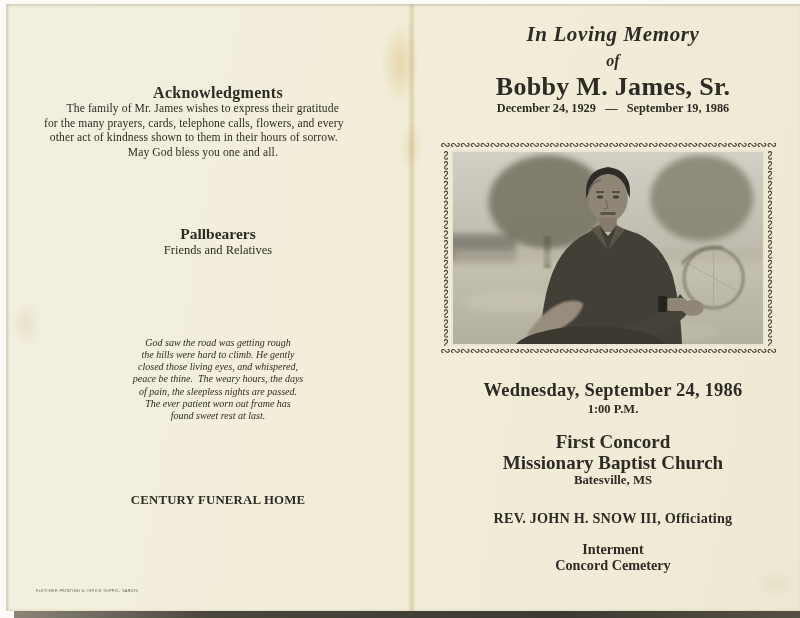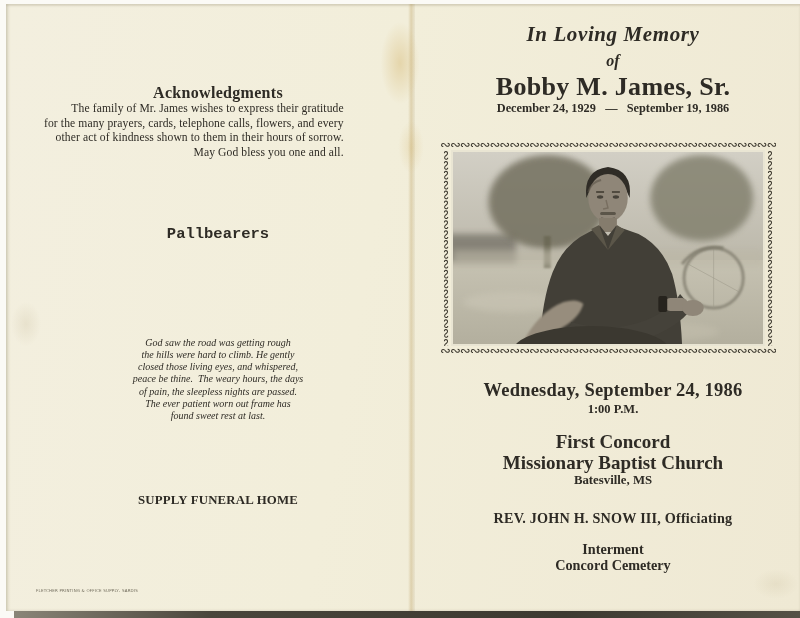--- a/index.html
+++ b/index.html
@@ -33,24 +33,24 @@
     background:radial-gradient(closest-side,rgba(150,130,80,.10),rgba(150,130,80,0) 75%);}
 
   .page{position:absolute;top:0;bottom:0;}
   .page.left{left:24px;width:376px;}
   .page.right{left:414px;width:386px;}
   .blk{position:absolute;left:0;right:0;text-align:center;}
 
   
   .ack-title{top:68px;font-size:16px;font-weight:bold;letter-spacing:.3px;margin-top:12px;}
   .ack-body{
-    position:absolute;top:98px;left:14px;text-align:right;
+    position:absolute;top:98px;left:14px;text-align:center;
     font-size:11.6px;line-height:1.27;white-space:pre;letter-spacing:.1px;
   }
-  .pb-title{top:221px;font-size:15.5px;font-weight:bold;font-family:Liberation Mono, monospace;}
+  .pb-title{top:221px;font-size:15.5px;font-weight:bold;}
   .pb-sub{top:239px;font-size:12.5px;}
   .poem{
     top:333px;font-style:italic;font-size:10px;line-height:1.215;
     white-space:pre;font-weight:500;
   }
   .fh-name{top:489px;font-size:12.8px;font-weight:bold;letter-spacing:.2px;}
   .fh-role{top:503px;font-size:12.8px;font-weight:600;}
   .printer{
     position:absolute;left:6px;top:584px;text-align:left;
     font-family:"DejaVu Sans",sans-serif;font-size:8px;color:#6f6a5a;
@@ -97,30 +97,31 @@
   <div class="stain s4"></div>
 
   <section class="page left">
     <div class="blk ack-title">Acknowledgments</div>
     <div class="ack-body">      The family of Mr. James wishes to express their gratitude
 for the many prayers, cards, telephone calls, flowers, and every
 other act of kindness shown to them in their hours of sorrow.
       May God bless you one and all.</div>
 
     <div class="blk pb-title">Pallbearers</div>
+    <div class="blk pb-sub">Friends and Relatives</div>
 
     <div class="blk poem">God saw the road was getting rough
 the hills were hard to climb. He gently
 closed those living eyes, and whispered,
 peace be thine.  The weary hours, the days
 of pain, the sleepless nights are passed.
 The ever patient worn out frame has
 found sweet rest at last.</div>
 
-    <div class="blk fh-name">SUPPLY FUNERAL HOME</div>
+    <div class="blk fh-name">CENTURY FUNERAL HOME</div>
 
     <div class="printer">FLETCHER PRINTING &amp; OFFICE SUPPLY, SARDIS</div>
   </section>
 
   <section class="page right">
     <div class="blk mem-line1">In Loving Memory</div>
     <div class="blk mem-line2">of</div>
     <div class="blk mem-name">Bobby M. James, Sr.</div>
     <div class="blk mem-dates">December 24, 1929   —   September 19, 1986</div>
 

